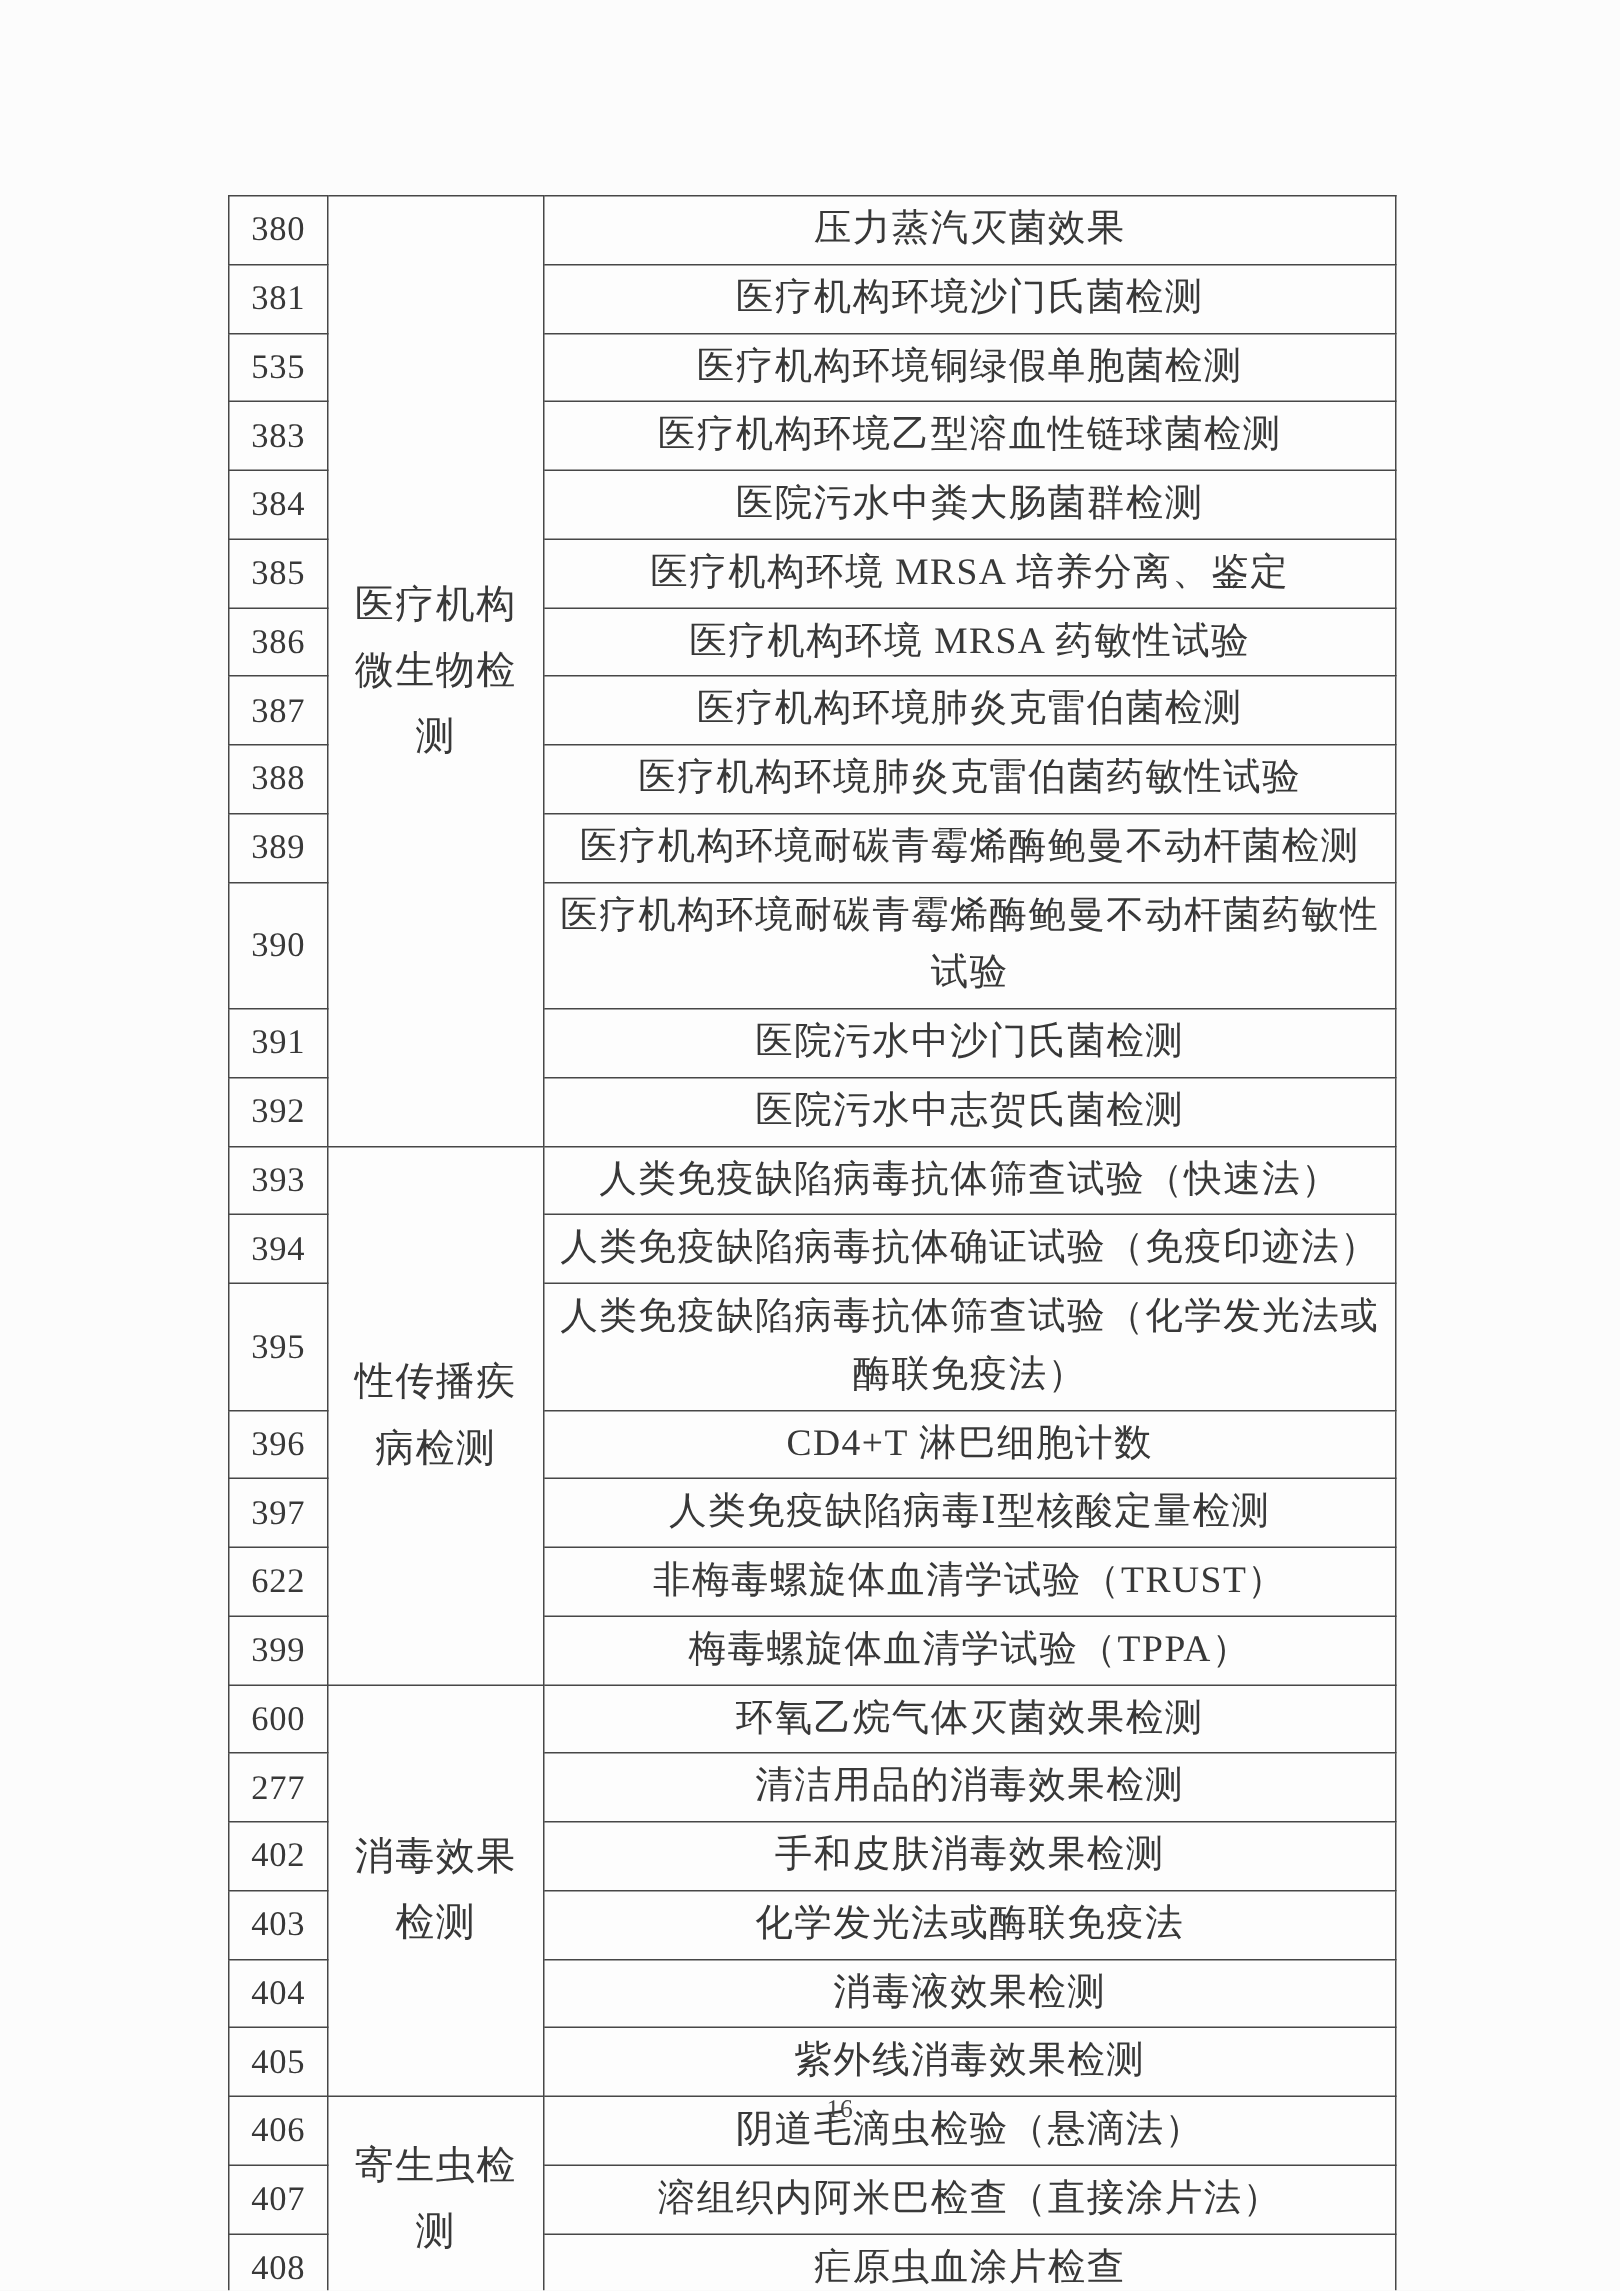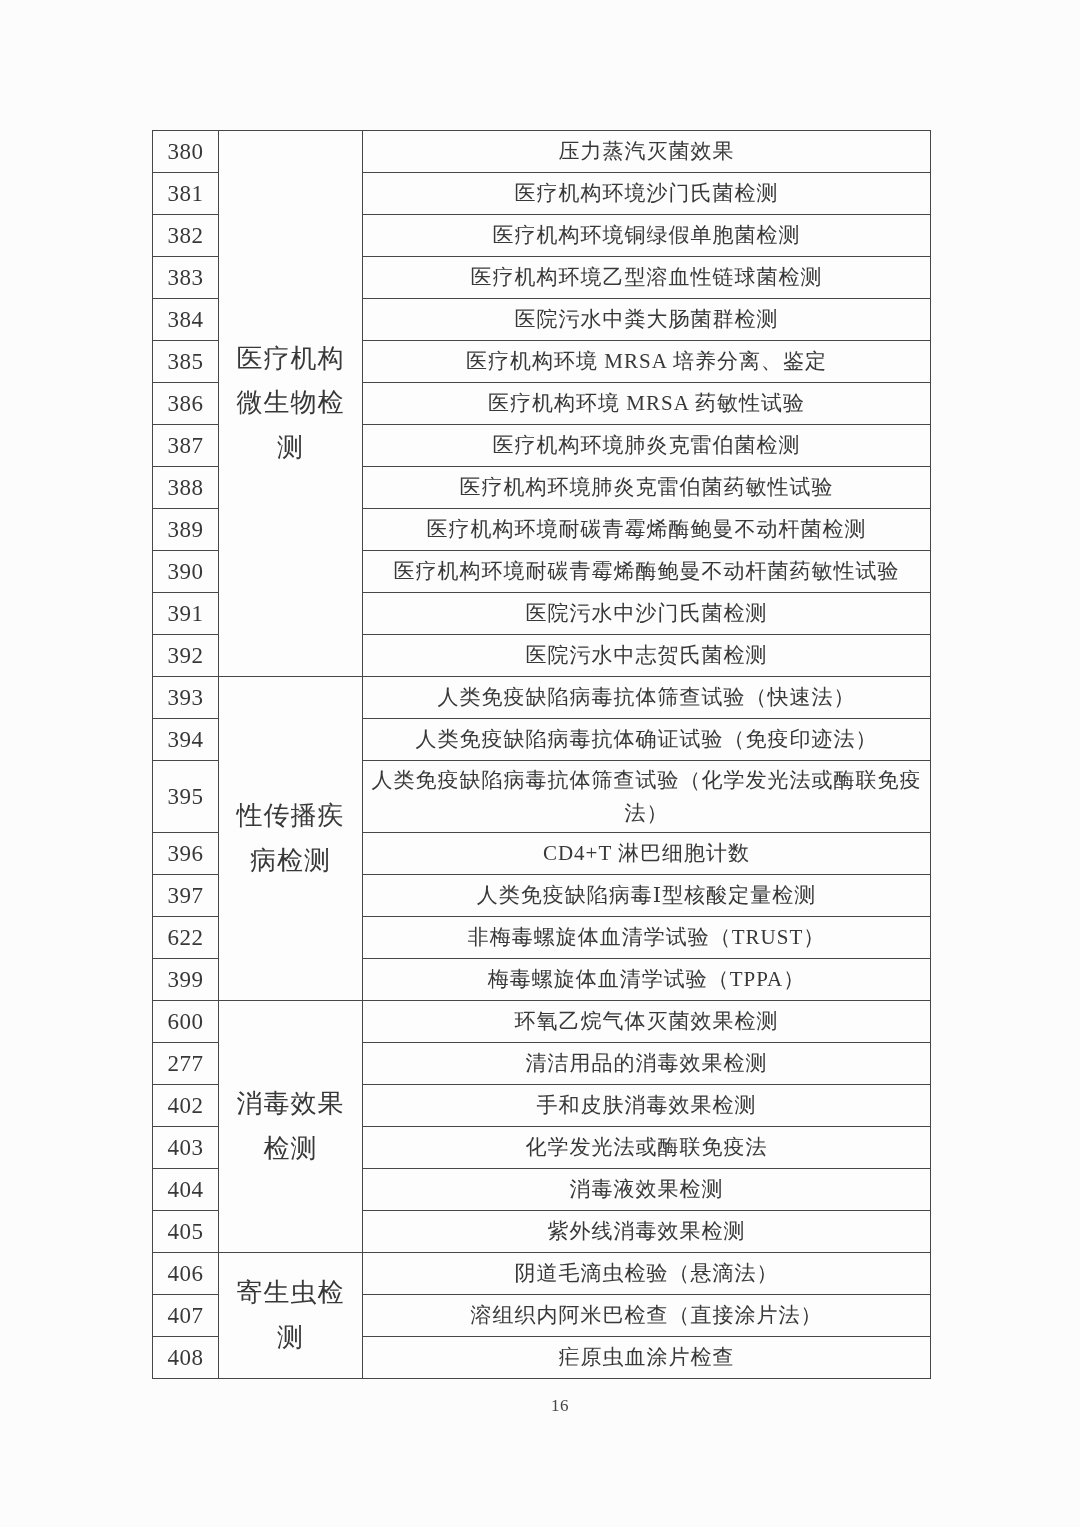--- a/index.html
+++ b/index.html
@@ -42,21 +42,21 @@
     padding: 0;
   }
   td.col-cat {
     font-size: 26px;
     letter-spacing: 1px;
     line-height: 1.7;
     padding: 0 10px;
     word-break: break-all;
   }
   td.col-name {
-    font-size: 21px;
+    font-size: 25px;
     letter-spacing: 1px;
     line-height: 1.55;
     padding: 3px 7px;
     word-break: break-all;
   }
   .page-number {
     position: absolute;
     top: 1396px;
     left: 0;
     width: 100%;
@@ -81,21 +81,21 @@
         <tr>
           <td class="col-no">380</td>
           <td class="col-cat" rowspan="13">医疗机构微生物检测</td>
           <td class="col-name">压力蒸汽灭菌效果</td>
         </tr>
         <tr>
           <td class="col-no">381</td>
           <td class="col-name">医疗机构环境沙门氏菌检测</td>
         </tr>
         <tr>
-          <td class="col-no">382</td>
+          <td class="col-no">535</td>
           <td class="col-name">医疗机构环境铜绿假单胞菌检测</td>
         </tr>
         <tr>
           <td class="col-no">383</td>
           <td class="col-name">医疗机构环境乙型溶血性链球菌检测</td>
         </tr>
         <tr>
           <td class="col-no">384</td>
           <td class="col-name">医院污水中粪大肠菌群检测</td>
         </tr>

